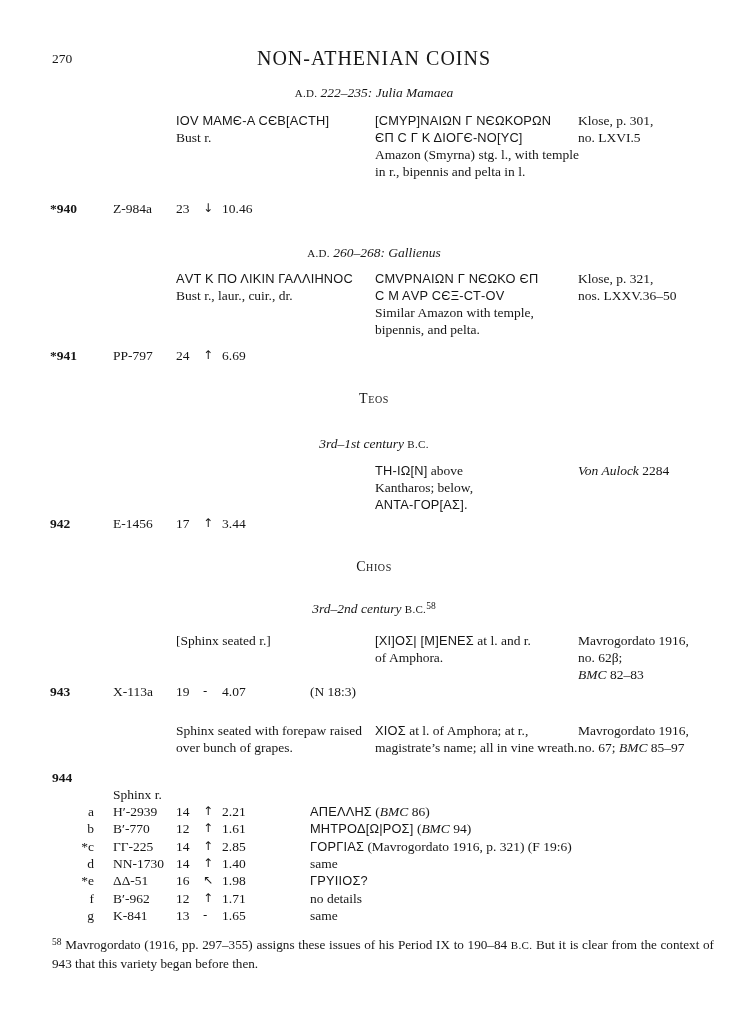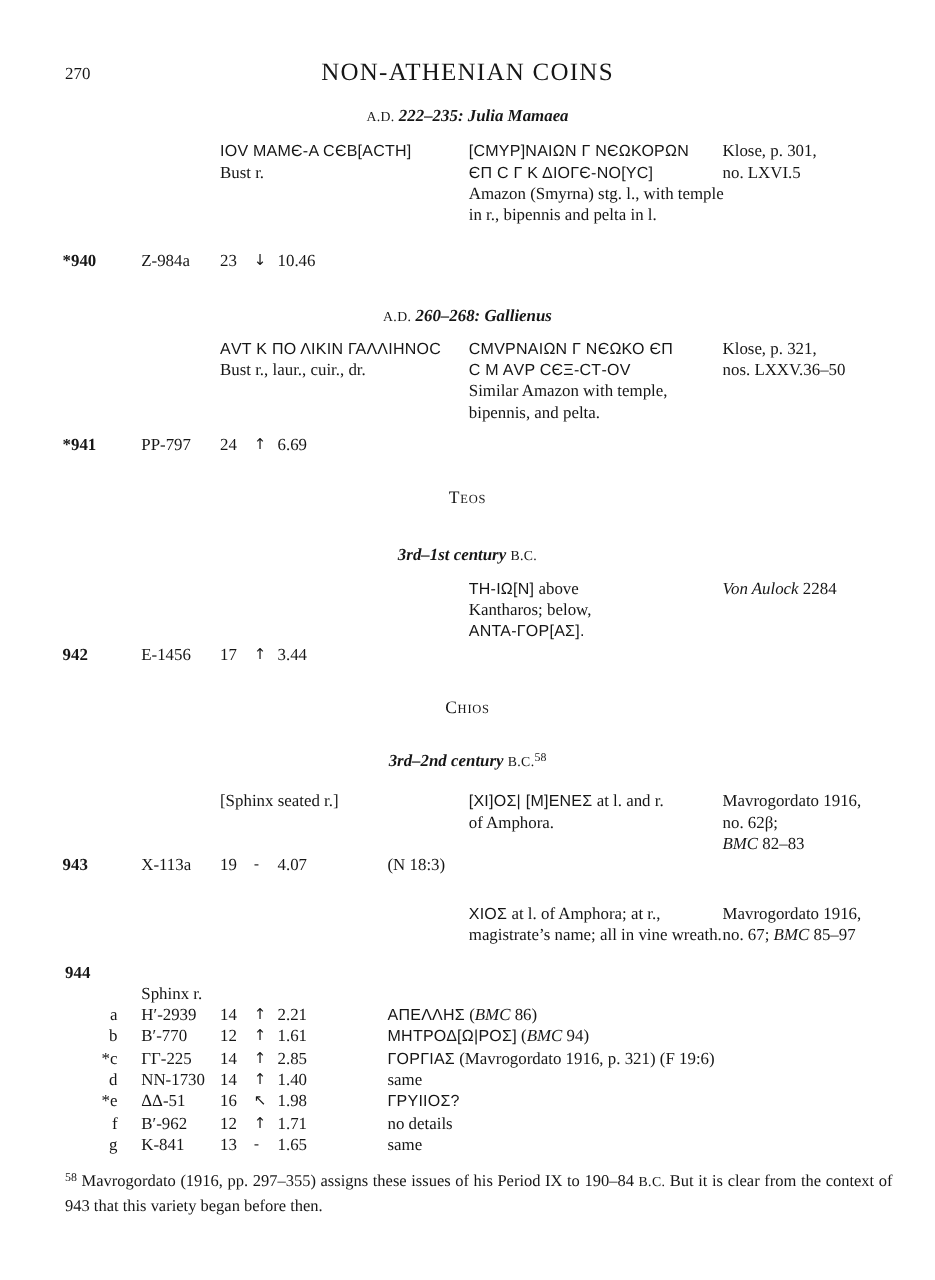--- a/index.html
+++ b/index.html
@@ -8,21 +8,21 @@
     width:748px;height:1024px;
     background:#ffffff;
     color:#161616;
     font-family:"Liberation Serif", serif;
     font-size:13.5px;
     line-height:17px;
     overflow:hidden;
   }
   .abs{position:absolute;}
   .b{font-weight:bold;}
-  .i{font-style:italic;font-weight:bold;}
+  .i{font-style:italic;}
   .sc{font-size:11px;letter-spacing:.3px;}
   .gk{font-family:"Liberation Sans", sans-serif;font-size:12.8px;letter-spacing:.2px;}
   .nowrap{white-space:nowrap;}
   .center{left:0;width:748px;text-align:center;}
   .title{font-size:20px;letter-spacing:1px;}
   .smallcaps{font-variant:small-caps;letter-spacing:.6px;font-size:14px;}
   .obv{left:176px;width:192px;}
   .rev{left:375px;width:204px;}
   .ref{left:578px;width:152px;}
   .c-no{left:50px;}
@@ -126,20 +126,23 @@
   </div>
   <div class="abs row" style="top:683px">
     <span class="abs c-no b">943</span>
     <span class="abs c-inv">X-113a</span>
     <span class="abs c-diam">19</span>
     <span class="abs c-axis">-</span>
     <span class="abs c-wt">4.07</span>
     <span class="abs c-note">(N 18:3)</span>
   </div>
 
+  <div class="abs obv" style="top:722px">
+    <div>Sphinx seated with forepaw raised over bunch of grapes.</div>
+  </div>
   <div class="abs rev" style="top:722px">
     <span class="gk">ΧΙΟΣ</span><span> at l. of Amphora; at r., magistrate’s name; all in vine wreath.</span>
   </div>
   <div class="abs ref" style="top:722px">
     <div>Mavrogordato 1916,</div>
     <div class="nowrap"><span>no. 67; </span><i>BMC</i><span> 85–97</span></div>
   </div>
 
   <div class="abs b" style="left:52px;top:769px">944</div>
   <div class="abs" style="left:113px;top:786px">Sphinx r.</div>

